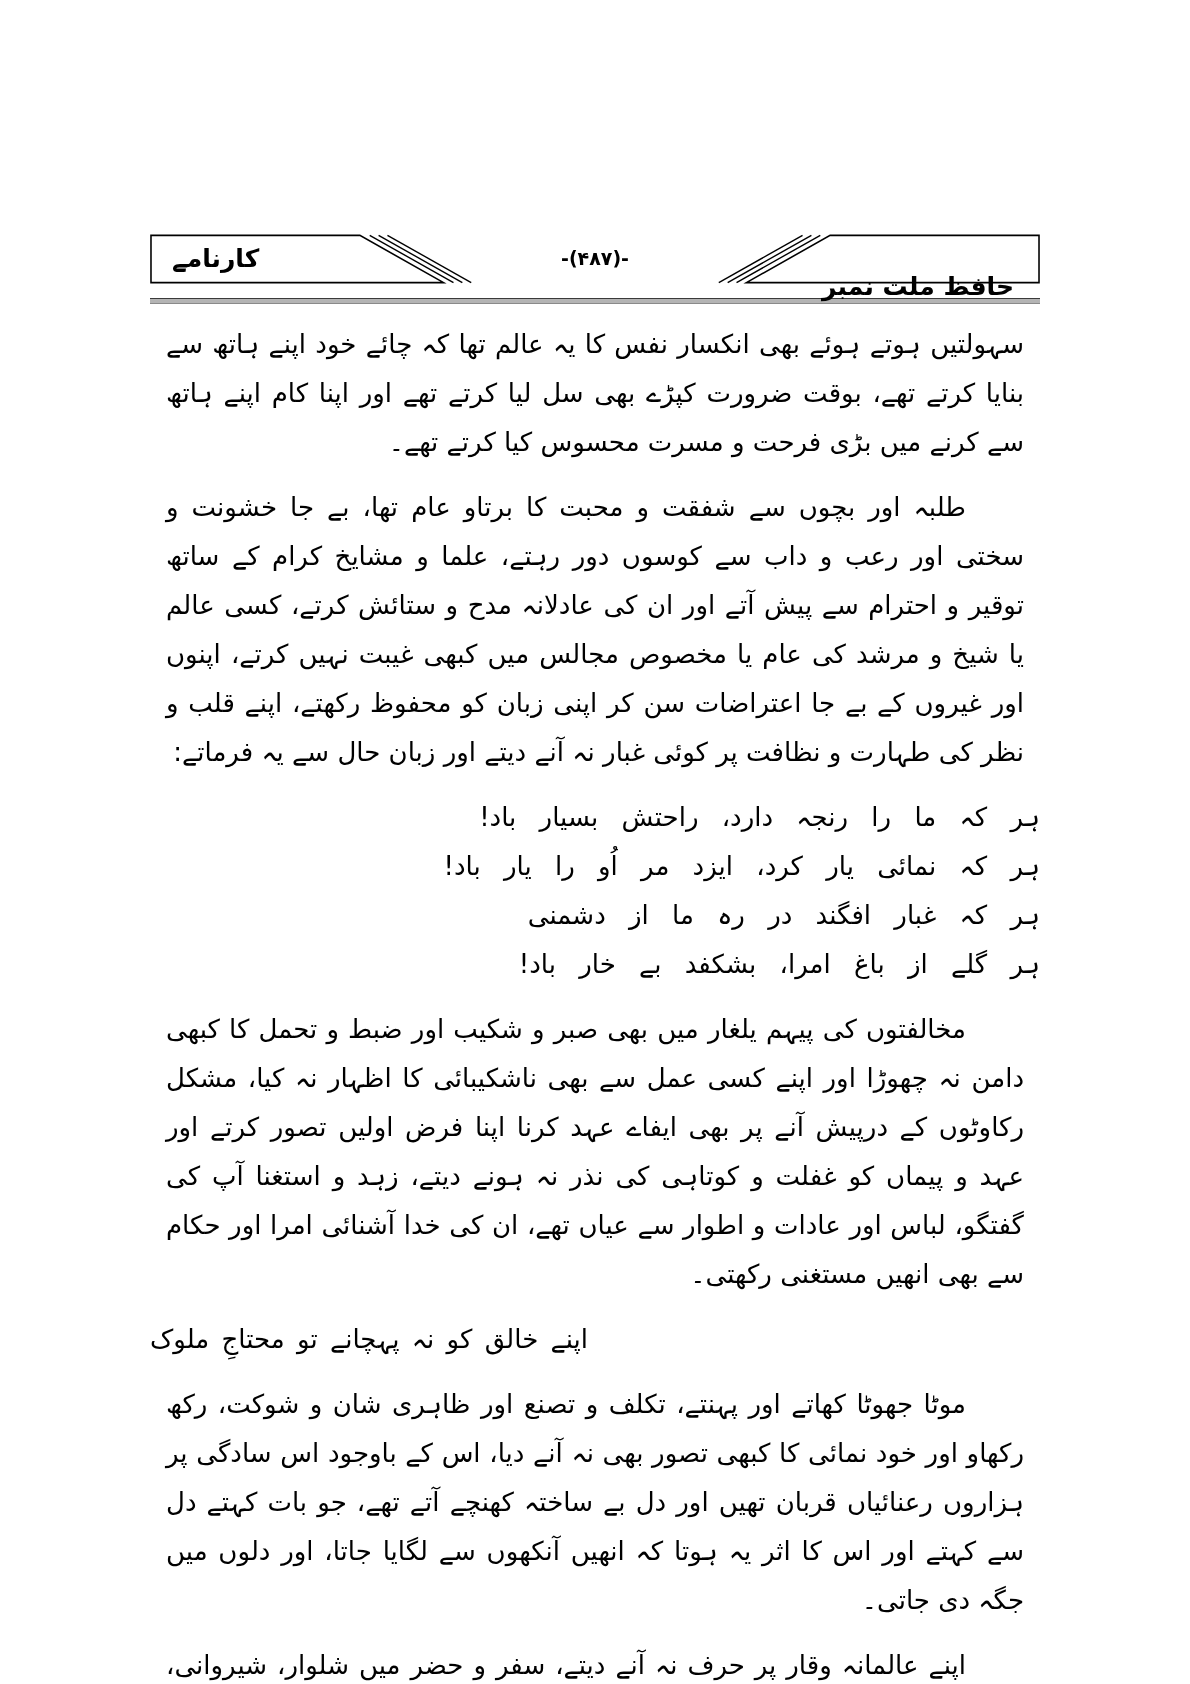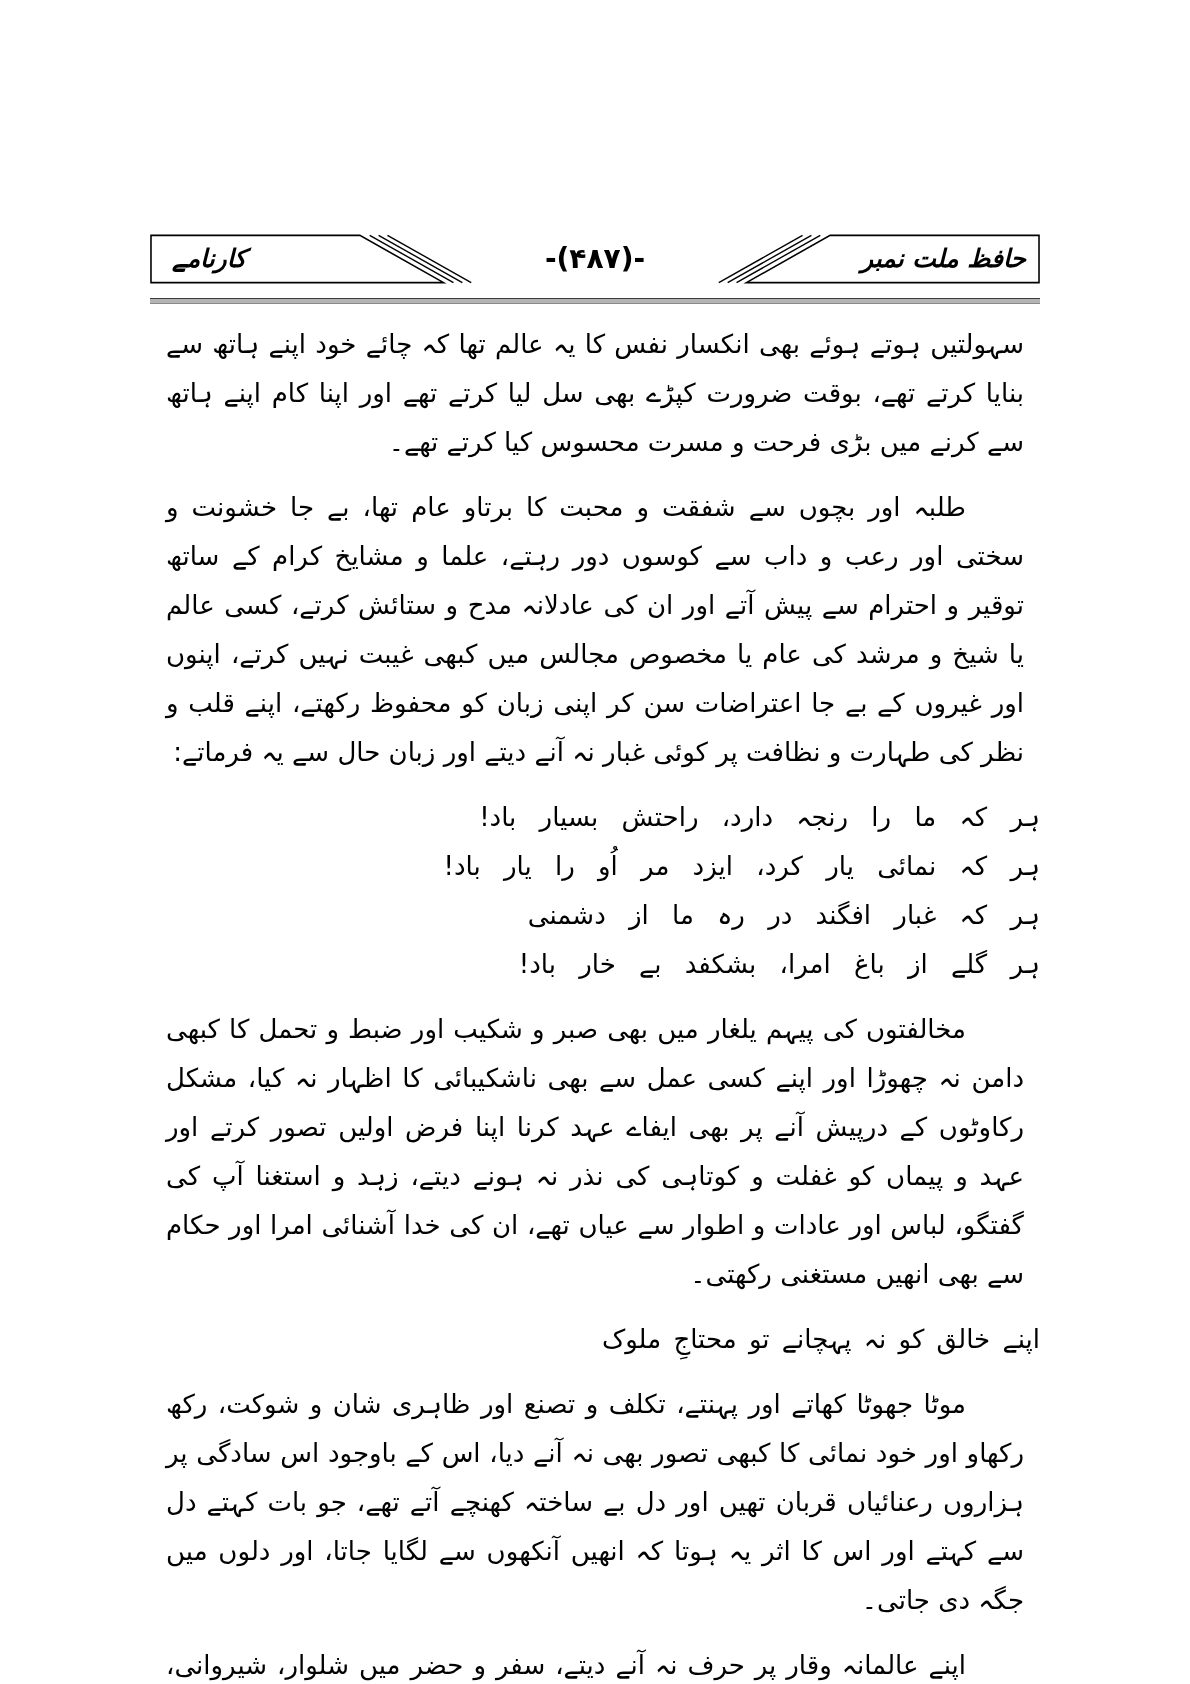--- a/index.html
+++ b/index.html
@@ -5,49 +5,49 @@
   html,body { margin:0; padding:0; background:#ffffff; }
   .page {
     width:1190px; height:1684px; background:#ffffff; position:relative;
     box-sizing:border-box; padding:222px 150px 0 150px;
     font-family:"DejaVu Sans", sans-serif; color:#000; overflow:hidden;
   }
   header.page-header {
     display:flex; align-items:center; justify-content:space-between;
     height:72px;
   }
-  .hdr-box { position:relative; width:335px; height:54px;font-style:italic; }
+  .hdr-box { position:relative; width:335px; height:54px; }
   .hdr-box svg { position:absolute; inset:0; }
   .hdr-text {
     position:absolute; top:50%; transform:translateY(-50%);
     font-size:25px; font-weight:bold; white-space:nowrap; direction:rtl;
   }
   .hdr-left .hdr-text { left:22px; }
-  .hdr-right .hdr-text { right:14px; }
+  .hdr-right .hdr-text { right:26px;margin-top:28px; }
   .hdr-page-num {
-    font-size:28px; font-weight:bold; letter-spacing:1px;
+    font-size:19px; font-weight:bold; letter-spacing:1px;
     direction:ltr; text-align:center; flex:1;
   }
   .hdr-rule {
     height:4px; background:#b4b4b4;
     border-top:1.5px solid #3a3a3a; border-bottom:1px solid #8a8a8a;
     margin-top:4px;
   }
   main.body-text {
     margin-top:10px; direction:rtl; text-align:justify;
     font-size:26px; line-height:49px;
   }
   p.para { margin:16px; text-indent:58px; }
   p.para.no-indent { text-indent:0; }
   .verse-block { margin:2px 0; }
   p.verse {
     margin:0; text-align:right; text-indent:0; word-spacing:15px;
   }
   .couplet { margin:2px 0; }
-  .couplet p { margin:0; text-align:right; text-indent:0; word-spacing:4px; }
+  .couplet p { margin:0; text-align:left; text-indent:0; word-spacing:4px; }
 </style>
 </head>
 <body>
 
 <div class="page">
 
   <header class="page-header">
 
     <div class="hdr-box hdr-left">
       <svg width="335" height="54" viewBox="0 0 340 54">

